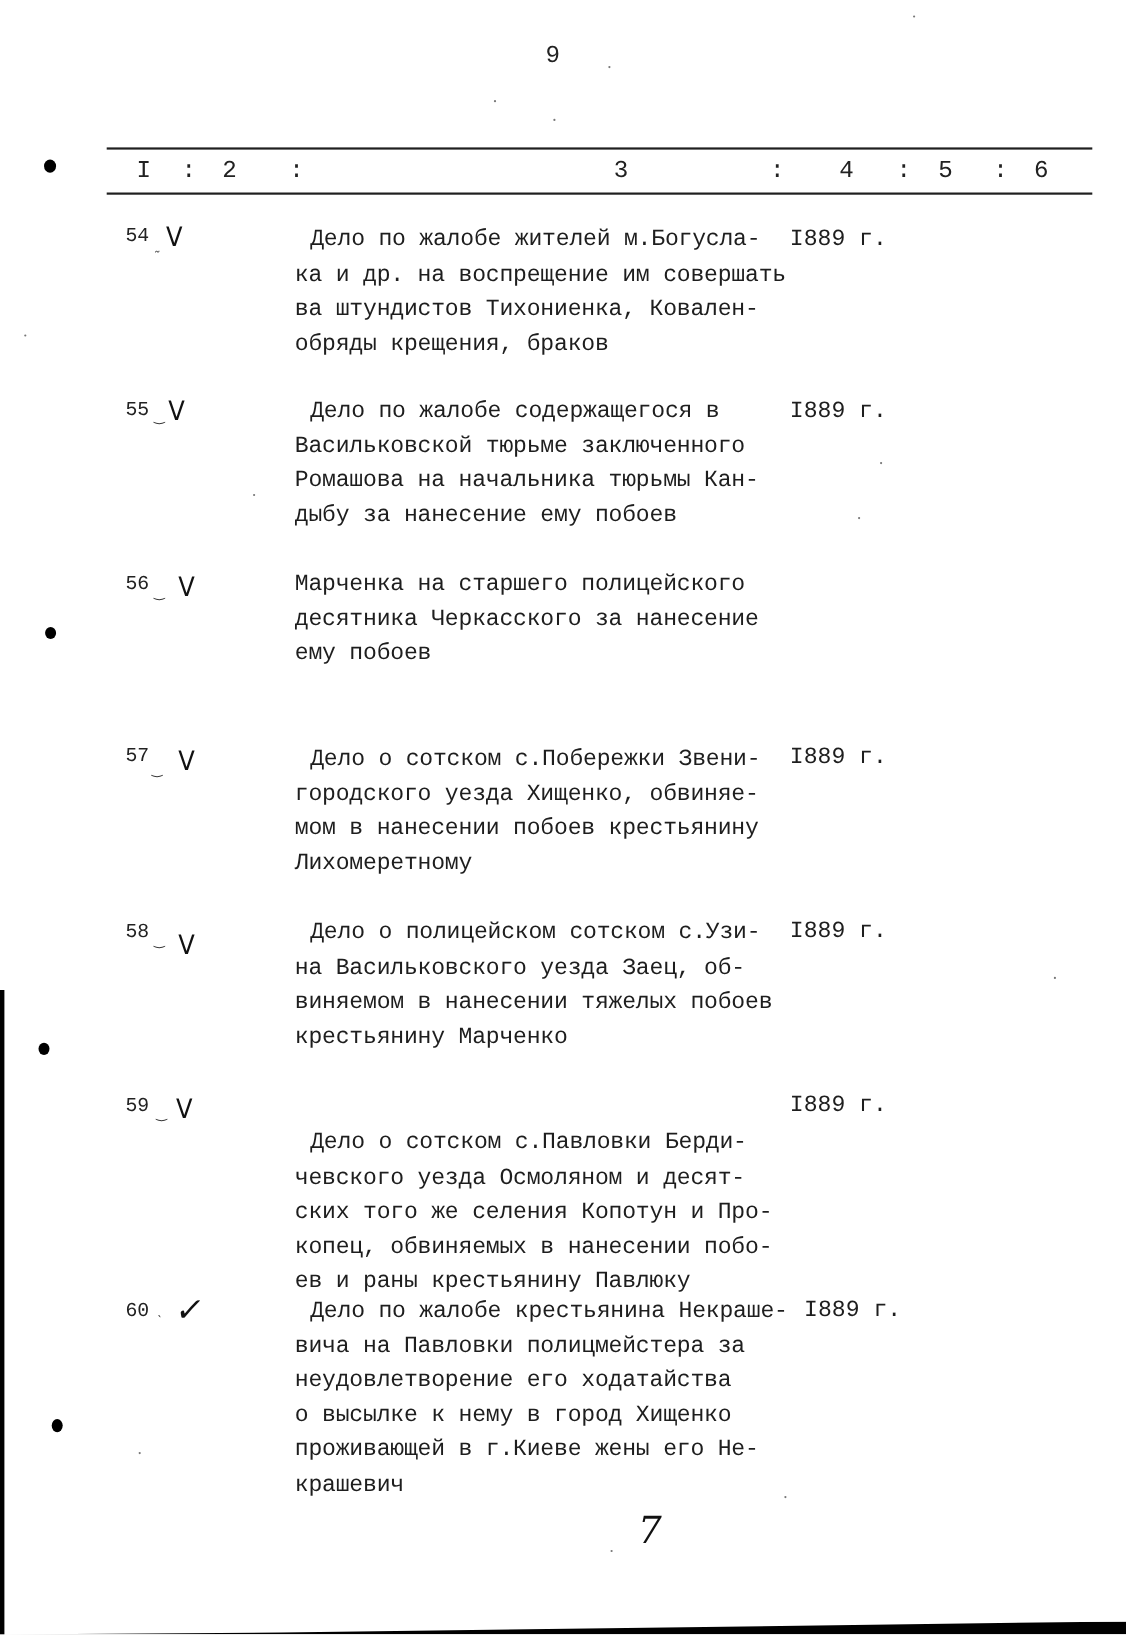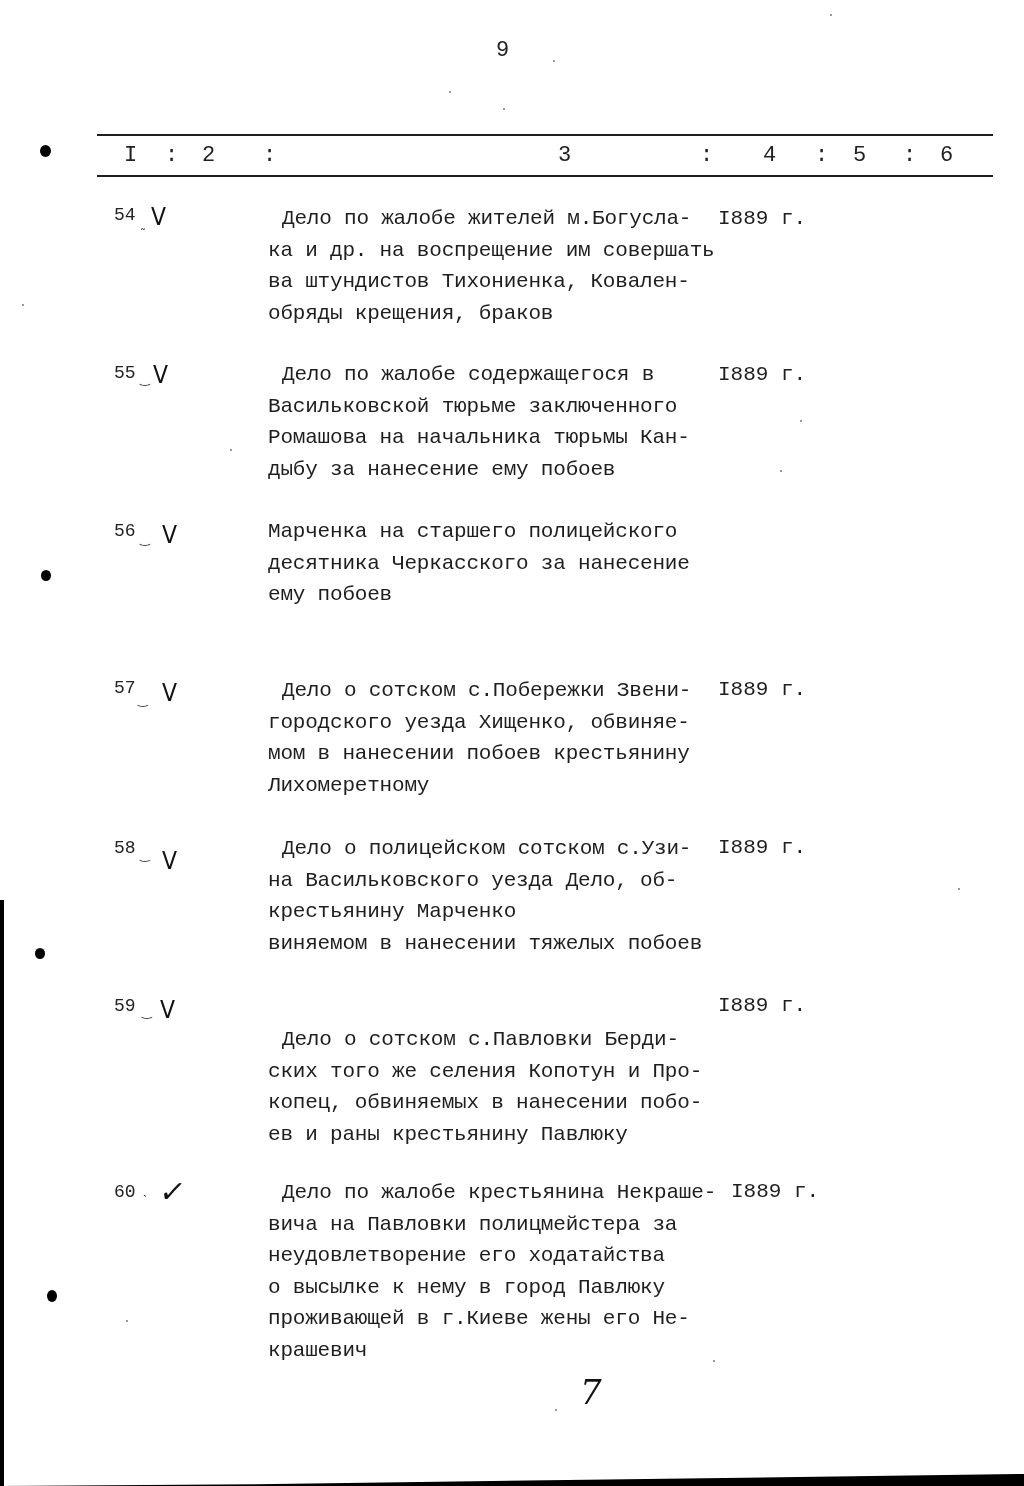--- a/index.html
+++ b/index.html
@@ -189,49 +189,50 @@
   </div>
   <span class="entry-year" style="top:678px">I889 г.</span>
 </div>
 
 <div>
   <span class="entry-num" style="top:838px">58</span>
   <span class="entry-hook" style="left:140px;top:848px">‿</span>
   <span class="entry-tick" style="left:162px;top:848px">V</span>
   <div class="entry-desc" style="top:833px">
     <span class="line first">Дело о полицейском сотском с.Узи-</span>
-    <span class="line">на Васильковского уезда Дело, об-</span>
+    <span class="line">на Васильковского уезда Заец, об-</span>
+    <span class="line">виняемом в нанесении тяжелых побоев</span>
     <span class="line">крестьянину Марченко</span>
-    <span class="line">виняемом в нанесении тяжелых побоев</span>
   </div>
   <span class="entry-year" style="top:836px">I889 г.</span>
 </div>
 
 <div>
   <span class="entry-num" style="top:996px">59</span>
   <span class="entry-hook" style="left:142px;top:1005px">‿</span>
   <span class="entry-tick" style="left:160px;top:997px">V</span>
   <div class="entry-desc" style="top:1024px">
     <span class="line first">Дело о сотском с.Павловки Берди-</span>
+    <span class="line">чевского уезда Осмоляном и десят-</span>
     <span class="line">ских того же селения Копотун и Про-</span>
     <span class="line">копец, обвиняемых в нанесении побо-</span>
     <span class="line">ев и раны крестьянину Павлюку</span>
   </div>
   <span class="entry-year" style="top:994px">I889 г.</span>
 </div>
 
 <div>
   <span class="entry-num" style="top:1182px">60</span>
   <span class="entry-hook" style="left:143px;top:1188px">˴</span>
   <span class="entry-tick" style="left:160px;top:1174px;font-size:30px;transform:skewX(-10deg)">✓</span>
   <div class="entry-desc" style="top:1177px;width:560px">
     <span class="line first">Дело по жалобе крестьянина Некраше-</span>
     <span class="line">вича на Павловки полицмейстера за</span>
     <span class="line">неудовлетворение его ходатайства</span>
-    <span class="line">о высылке к нему в город Павлюку</span>
+    <span class="line">о высылке к нему в город Хищенко</span>
     <span class="line">проживающей в г.Киеве жены его Не-</span>
     <span class="line">крашевич</span>
   </div>
   <span class="entry-year" style="top:1180px;left:731px">I889 г.</span>
 </div>
 
 <div class="footer-mark">7</div>
 
 <div class="dot" style="left:40px;top:145px;width:11px;height:12px"></div>
 <div class="dot" style="left:41px;top:570px;width:10px;height:11px"></div>

